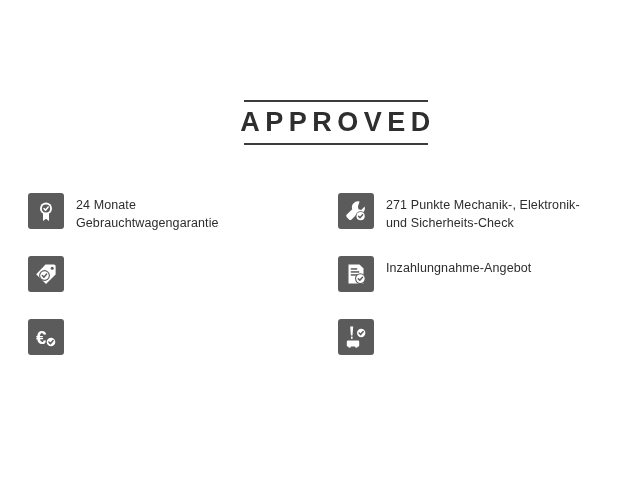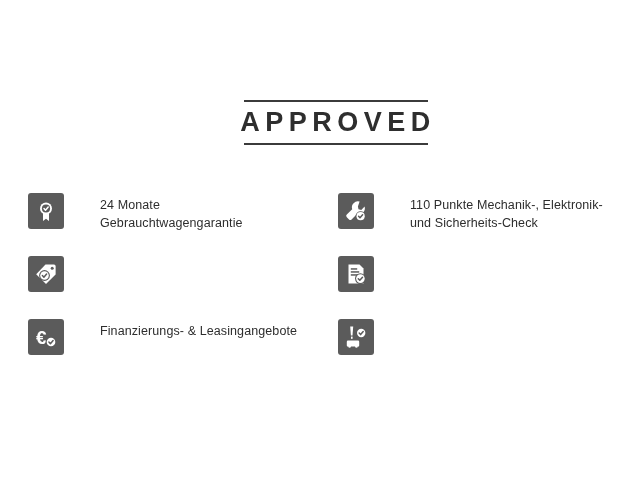--- a/index.html
+++ b/index.html
@@ -74,21 +74,20 @@
   .icon-box svg {
     display: block;
   }
   .feature-text {
     font-size: 12.5px;
     color: #2d2d2d;
     line-height: 1.45;
     padding-top: 4px;
     white-space: pre-line;
     letter-spacing: 0.1px;
-    margin-left: 24px;
   }
 </style>
 </head>
 <body>
 
 <div id="page">
 
   <div id="title-block">
     <div class="rule"></div>
     <div id="approved-title">APPROVED</div>
@@ -112,21 +111,21 @@
 
     <div class="feature">
       <span class="icon-box">
         <svg width="24" height="24" viewBox="0 0 24 24">
           <path d="M15.6 2.6 a6 6 0 0 0 -7.4 7.6 L2.8 15.6 a1.8 1.8 0 0 0 0 2.6 l2.2 2.2 a1.8 1.8 0 0 0 2.6 0 l5.4 -5.4 a6 6 0 0 0 7.6 -7.4 l-3.3 3.3 l-2.8 -0.6 l-0.6 -2.8 z" fill="#fff"></path>
           <circle cx="16.6" cy="17.2" r="5" fill="#5b5b5b"></circle>
           <circle cx="16.6" cy="17.2" r="4.1" fill="#fff"></circle>
           <path d="M14.6 17.3 l1.4 1.5 l2.6 -3.0" stroke="#5b5b5b" stroke-width="1.5" fill="none" stroke-linecap="round" stroke-linejoin="round"></path>
         </svg>
       </span>
-      <span class="feature-text">110 Punkte Mechanik-, Elektronik-
+      <span class="feature-text">271 Punkte Mechanik-, Elektronik-
 und Sicherheits-Check</span>
     </div>
 
     <div class="feature">
       <span class="icon-box">
         <svg width="24" height="24" viewBox="0 0 24 24">
           <path d="M11.5 2.5 H20 a1.6 1.6 0 0 1 1.6 1.6 V12.6 L12 22 L2.2 12.2 Z" fill="#fff"></path>
           <circle cx="18.2" cy="6.2" r="1.5" fill="#5b5b5b"></circle>
           <circle cx="10.5" cy="13.5" r="5.4" fill="#5b5b5b"></circle>
           <circle cx="10.5" cy="13.5" r="4.3" fill="#fff"></circle>
@@ -140,32 +139,32 @@
         <svg width="24" height="24" viewBox="0 0 24 24">
           <path d="M4.5 2.4 h11 l4 4 v15.2 h-15 z" fill="#fff"></path>
           <rect x="6.8" y="6.2" width="6.4" height="1.5" fill="#5b5b5b"></rect>
           <rect x="6.8" y="9.2" width="8.4" height="1.5" fill="#5b5b5b"></rect>
           <rect x="6.8" y="12.2" width="8.4" height="1.5" fill="#5b5b5b"></rect>
           <circle cx="16.4" cy="16.6" r="5.4" fill="#5b5b5b"></circle>
           <circle cx="16.4" cy="16.6" r="4.3" fill="#fff"></circle>
           <path d="M14.3 16.7 l1.5 1.6 l2.7 -3.1" stroke="#5b5b5b" stroke-width="1.5" fill="none" stroke-linecap="round" stroke-linejoin="round"></path>
         </svg>
       </span>
+      <span class="feature-text">Inzahlungnahme-Angebot</span>
     </div>
 
     <div class="feature">
       <span class="icon-box">
         <svg width="24" height="24" viewBox="0 0 24 24">
           <text x="2" y="19" font-family="Liberation Sans, sans-serif" font-size="19" font-weight="bold" fill="#fff">€</text>
           <circle cx="17" cy="17" r="5.4" fill="#5b5b5b"></circle>
           <circle cx="17" cy="17" r="4.3" fill="#fff"></circle>
           <path d="M14.9 17.1 l1.5 1.6 l2.7 -3.1" stroke="#5b5b5b" stroke-width="1.5" fill="none" stroke-linecap="round" stroke-linejoin="round"></path>
         </svg>
       </span>
-      <span class="feature-text">Finanzierungs- &amp; Leasingangebote</span>
     </div>
 
 
     <div class="feature">
       <span class="icon-box">
         <svg width="24" height="24" viewBox="0 0 24 24">
           <path d="M6.2 1.6 h3 l-0.7 9 h-1.6 z" fill="#fff"></path>
           <rect x="7.0" y="11.6" width="1.6" height="2.2" fill="#fff"></rect>
           <path d="M4.0 15.6 h10 a1.2 1.2 0 0 1 1.2 1.2 v3.6 a1.2 1.2 0 0 1 -1.2 1.2 h-10 a1.2 1.2 0 0 1 -1.2 -1.2 v-3.6 a1.2 1.2 0 0 1 1.2 -1.2 z" fill="#fff"></path>
           <circle cx="5.6" cy="21.4" r="1.3" fill="#fff"></circle>

